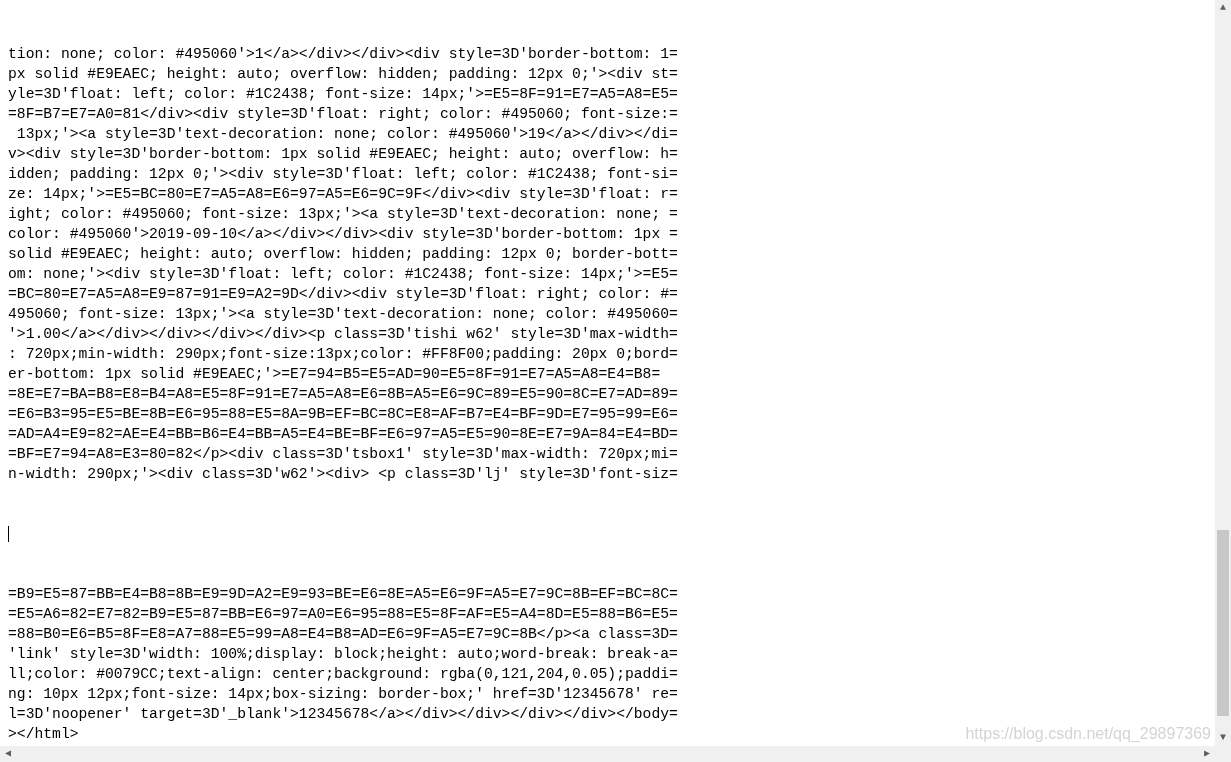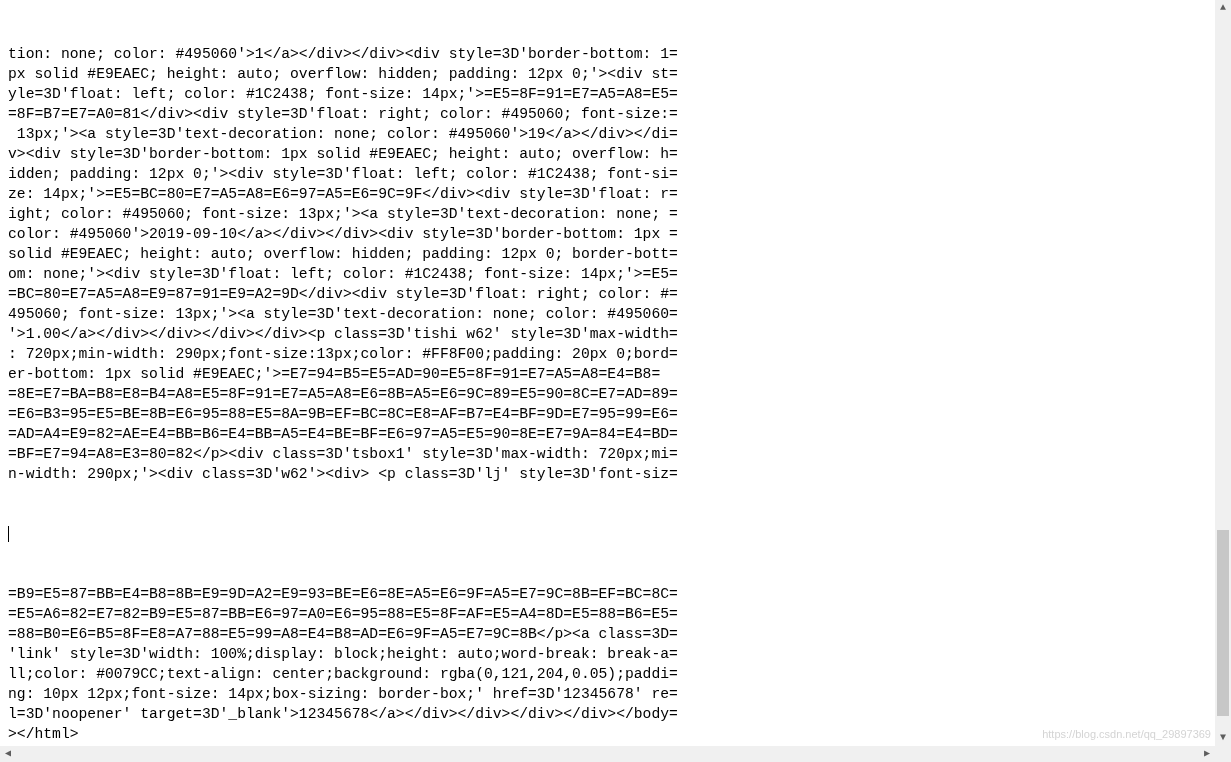--- a/index.html
+++ b/index.html
@@ -41,21 +41,21 @@
     background: #000;
     vertical-align: text-bottom;
     margin-left: 0px;
   }
   .watermark {
     position: absolute;
     right: 20px;
     bottom: 18px;
     color: #d4d4d4;
     font-family: Arial, sans-serif;
-    font-size: 11px;
+    font-size: 16px;
     pointer-events: none;
   }
   
   .vscroll {
     position: absolute;
     right: 0;
     top: 0;
     bottom: 16px;
     width: 16px;
     background: #f0f0f0;

